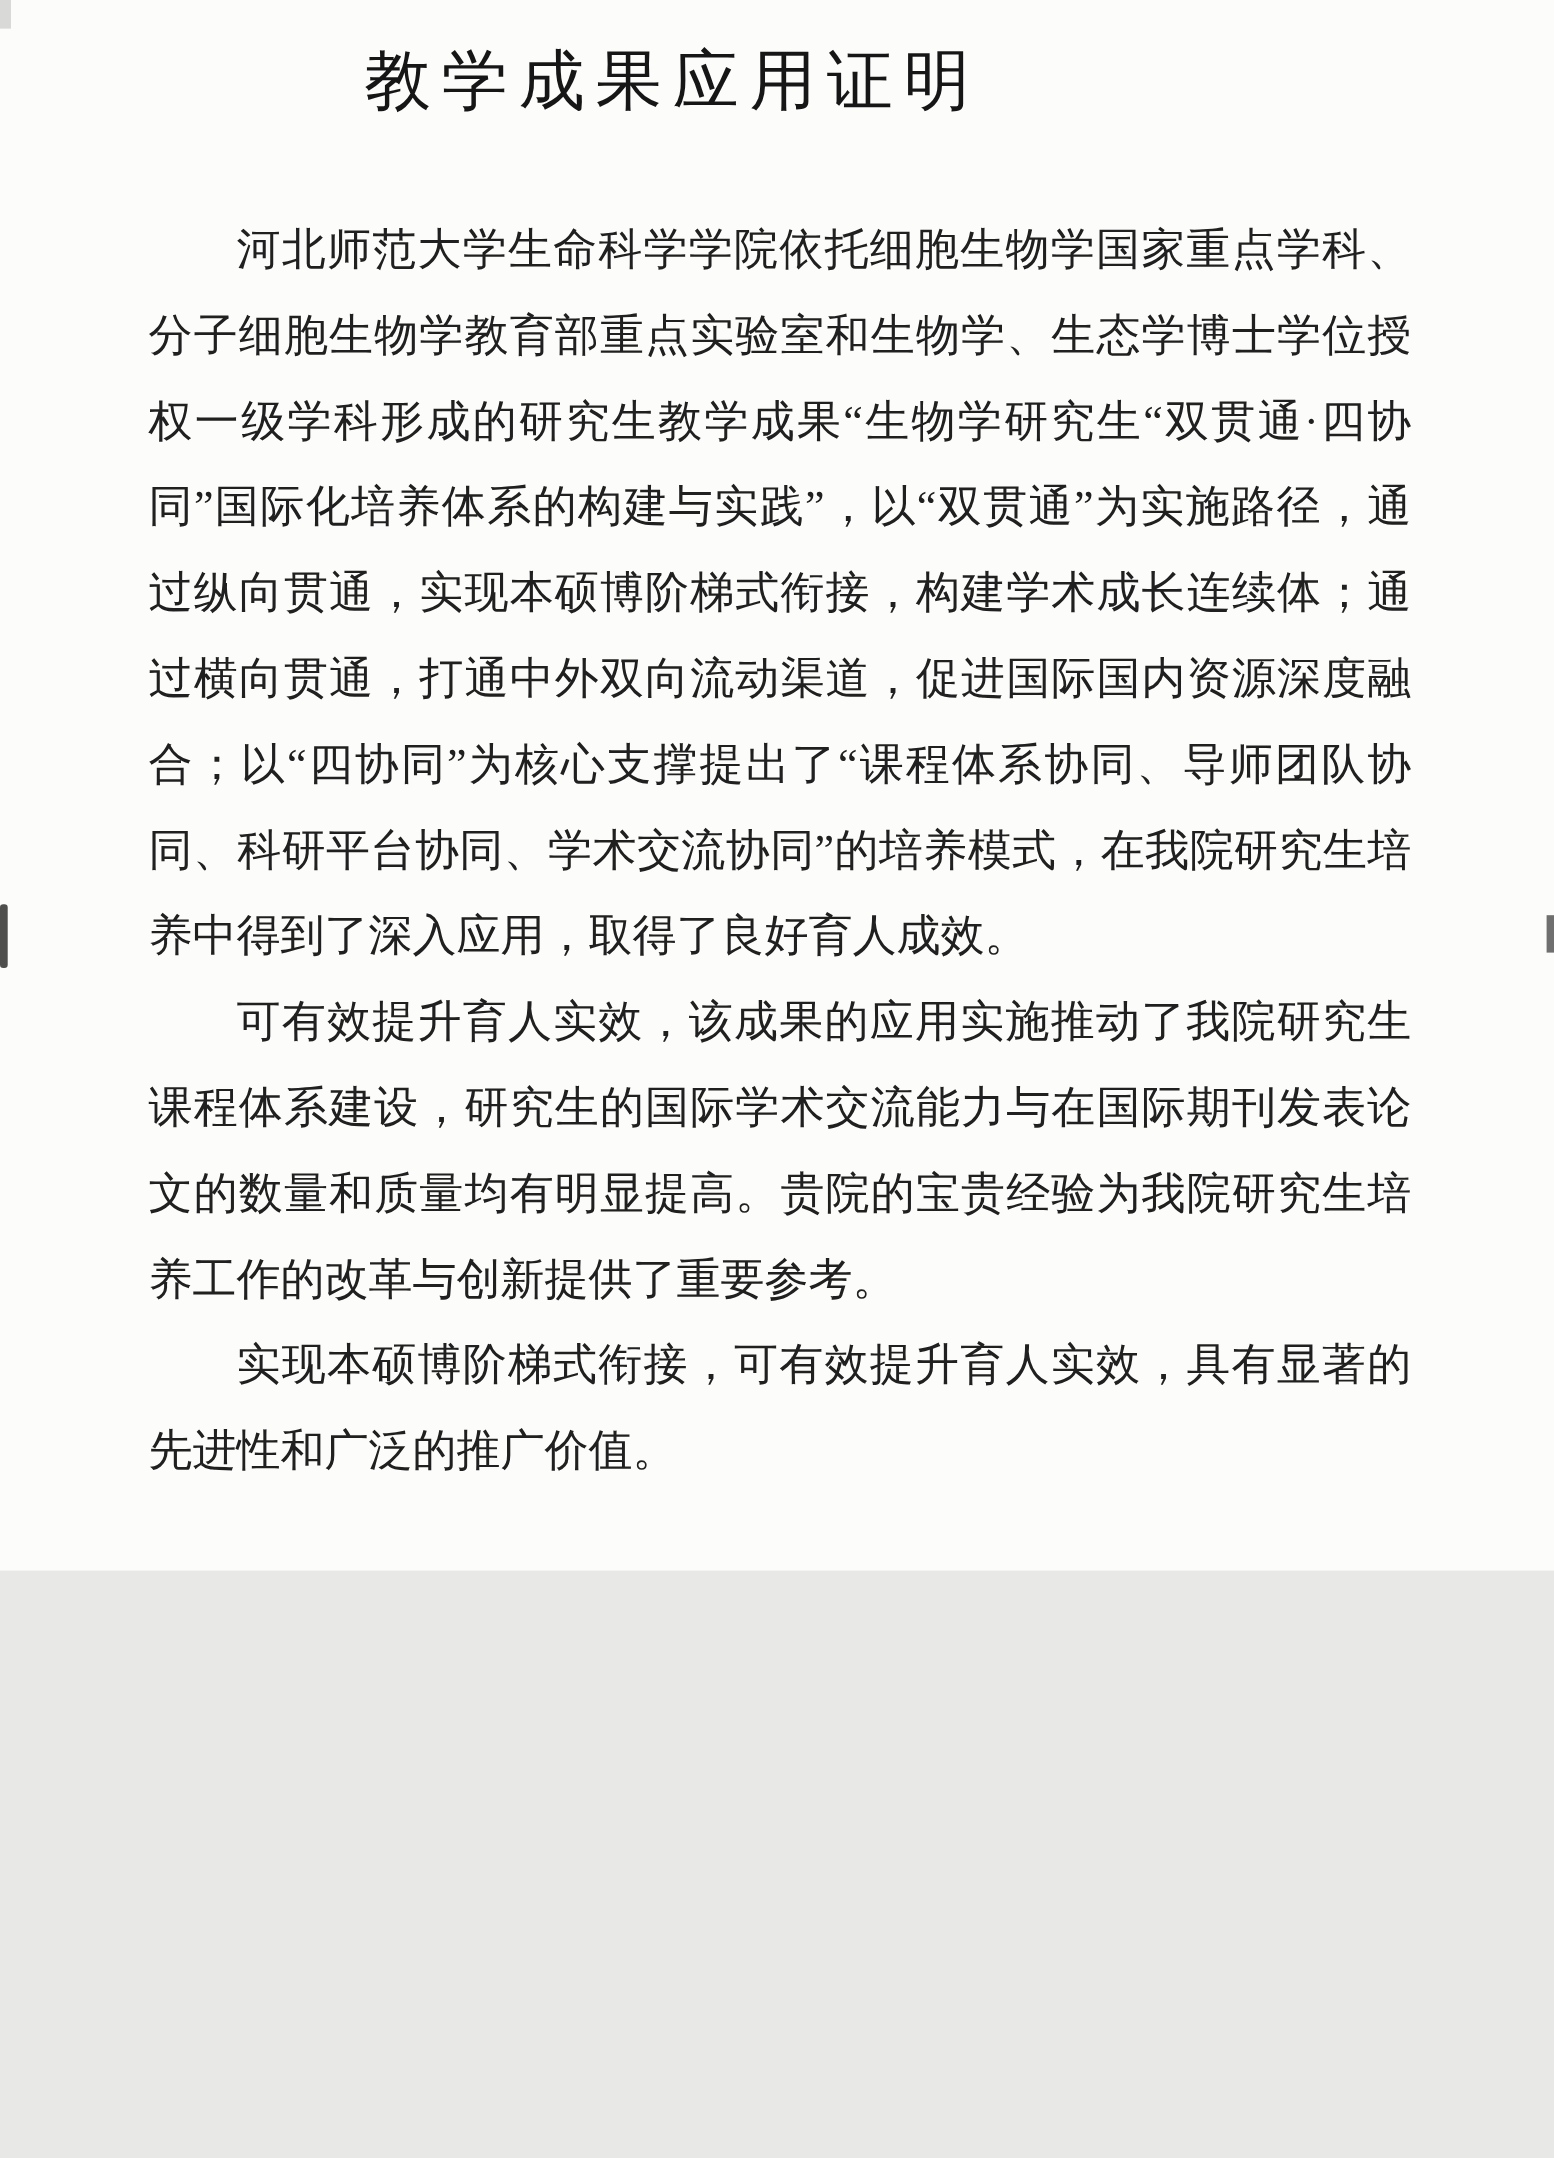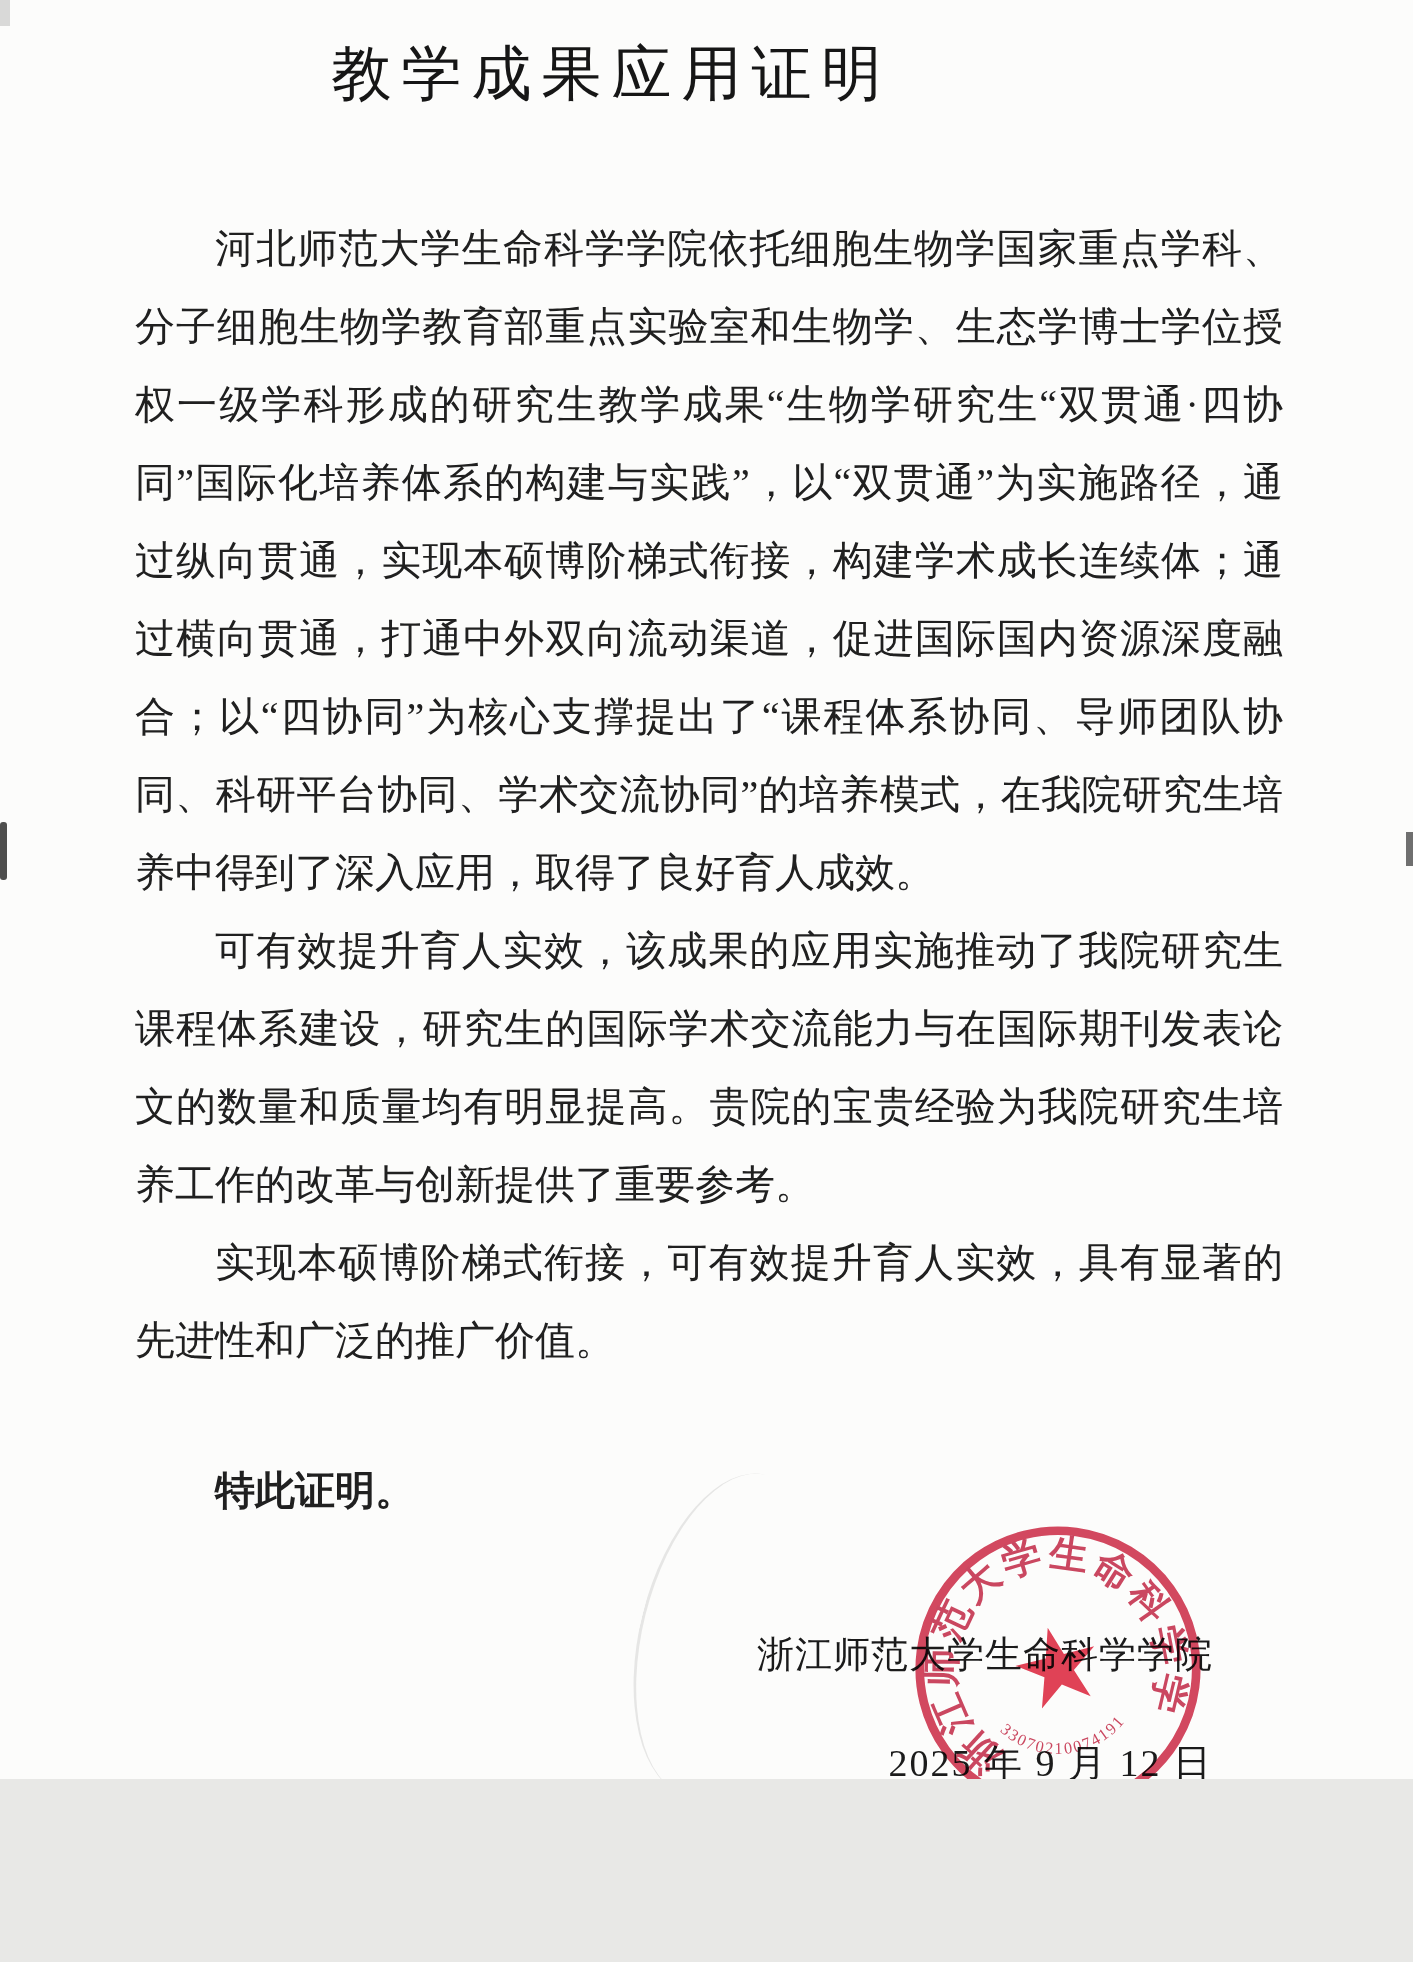--- a/index.html
+++ b/index.html
@@ -1,37 +1,37 @@
 <!DOCTYPE html>
 <html style="--seal-color: #c93a55;"><head>
 <meta charset="utf-8">
 <style>
   html,body{margin:0;padding:0;background:#e8e8e6;}
   .page{
     position:relative;
-    width:1413px;height:1779px;
+    width:1413px;height:1428px;
     margin:0 auto;
     background:#fcfcfb;
     overflow:hidden;
     font-family:"Liberation Serif","DejaVu Serif",serif;
     color:#1e1e1e;
   }
   .title{
     margin:34px 0 0 0;
     width:100%;
     text-align:center;
     transform:translateX(-95px);
     font-size:60px;
     font-weight:500;
     letter-spacing:10px;
     color:#161616;
   }
   .body-text{
     position:absolute;
-    left:135px;top:210px;
+    left:135px;top:188px;
     width:1148px;
     font-size:40px;
     line-height:78px;
     text-align:justify;
     text-justify:inter-ideograph;
     word-break:break-all;
     color:#202020;
   }
   .body-text p{
     margin:0;

